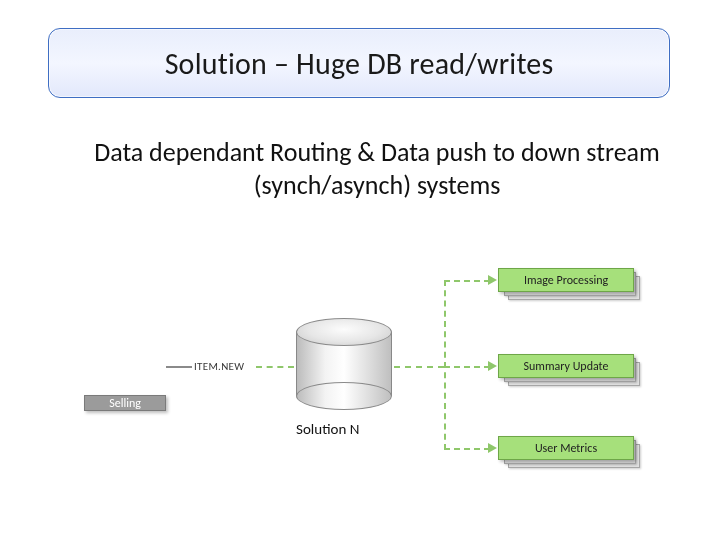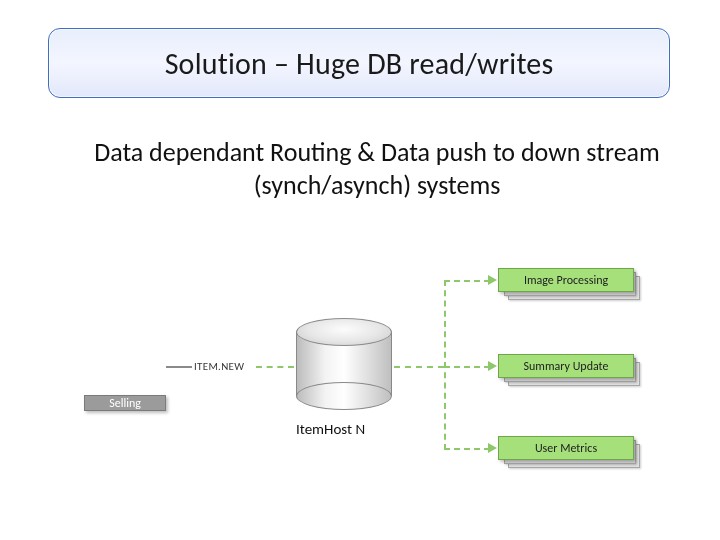--- a/index.html
+++ b/index.html
@@ -186,21 +186,21 @@
 
   <div class="item-new">ITEM.NEW</div>
 
   <div class="line" style="left:256px; top:106px; width:38px;"></div>
 
   <div class="db">
     <div class="db-body"></div>
     <div class="db-bottom"></div>
     <div class="db-top"></div>
   </div>
-  <div class="db-label">ItemHost N</div>
+  <div class="db-label">Solution N</div>
 
   <div class="line" style="left:394px; top:106px; width:50px;"></div>
 
   <div class="vline" style="left:444px; top:20px; height:170px;"></div>
 
   <div class="line" style="left:444px; top:20px; width:46px;"></div>
   <div class="arrowhead" style="left:488px; top:15px;"></div>
 
   <div class="line" style="left:444px; top:106px; width:46px;"></div>
   <div class="arrowhead" style="left:488px; top:101px;"></div>

